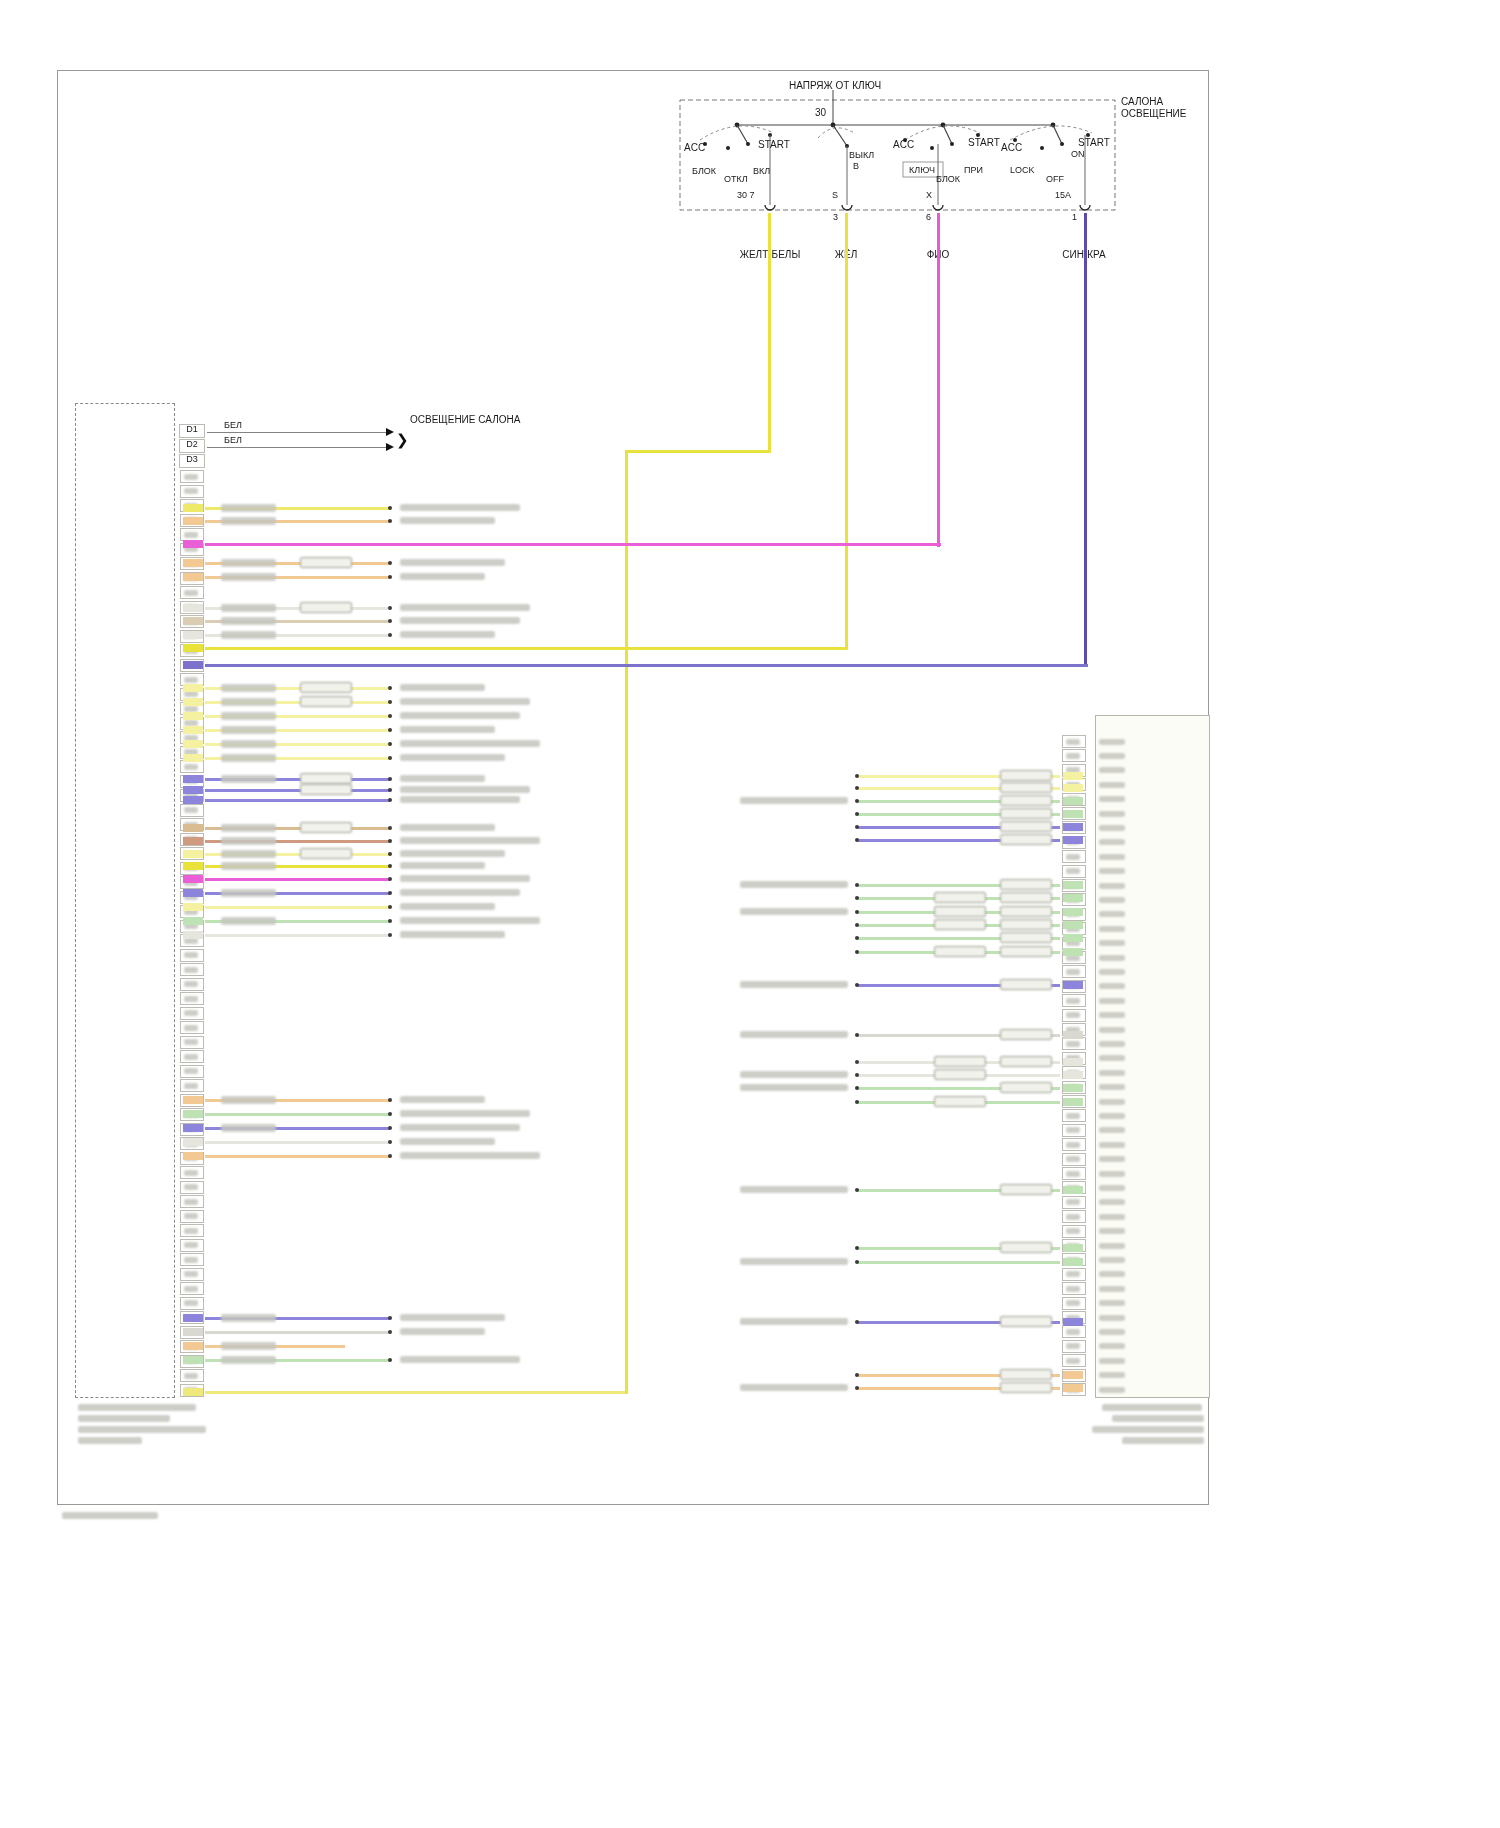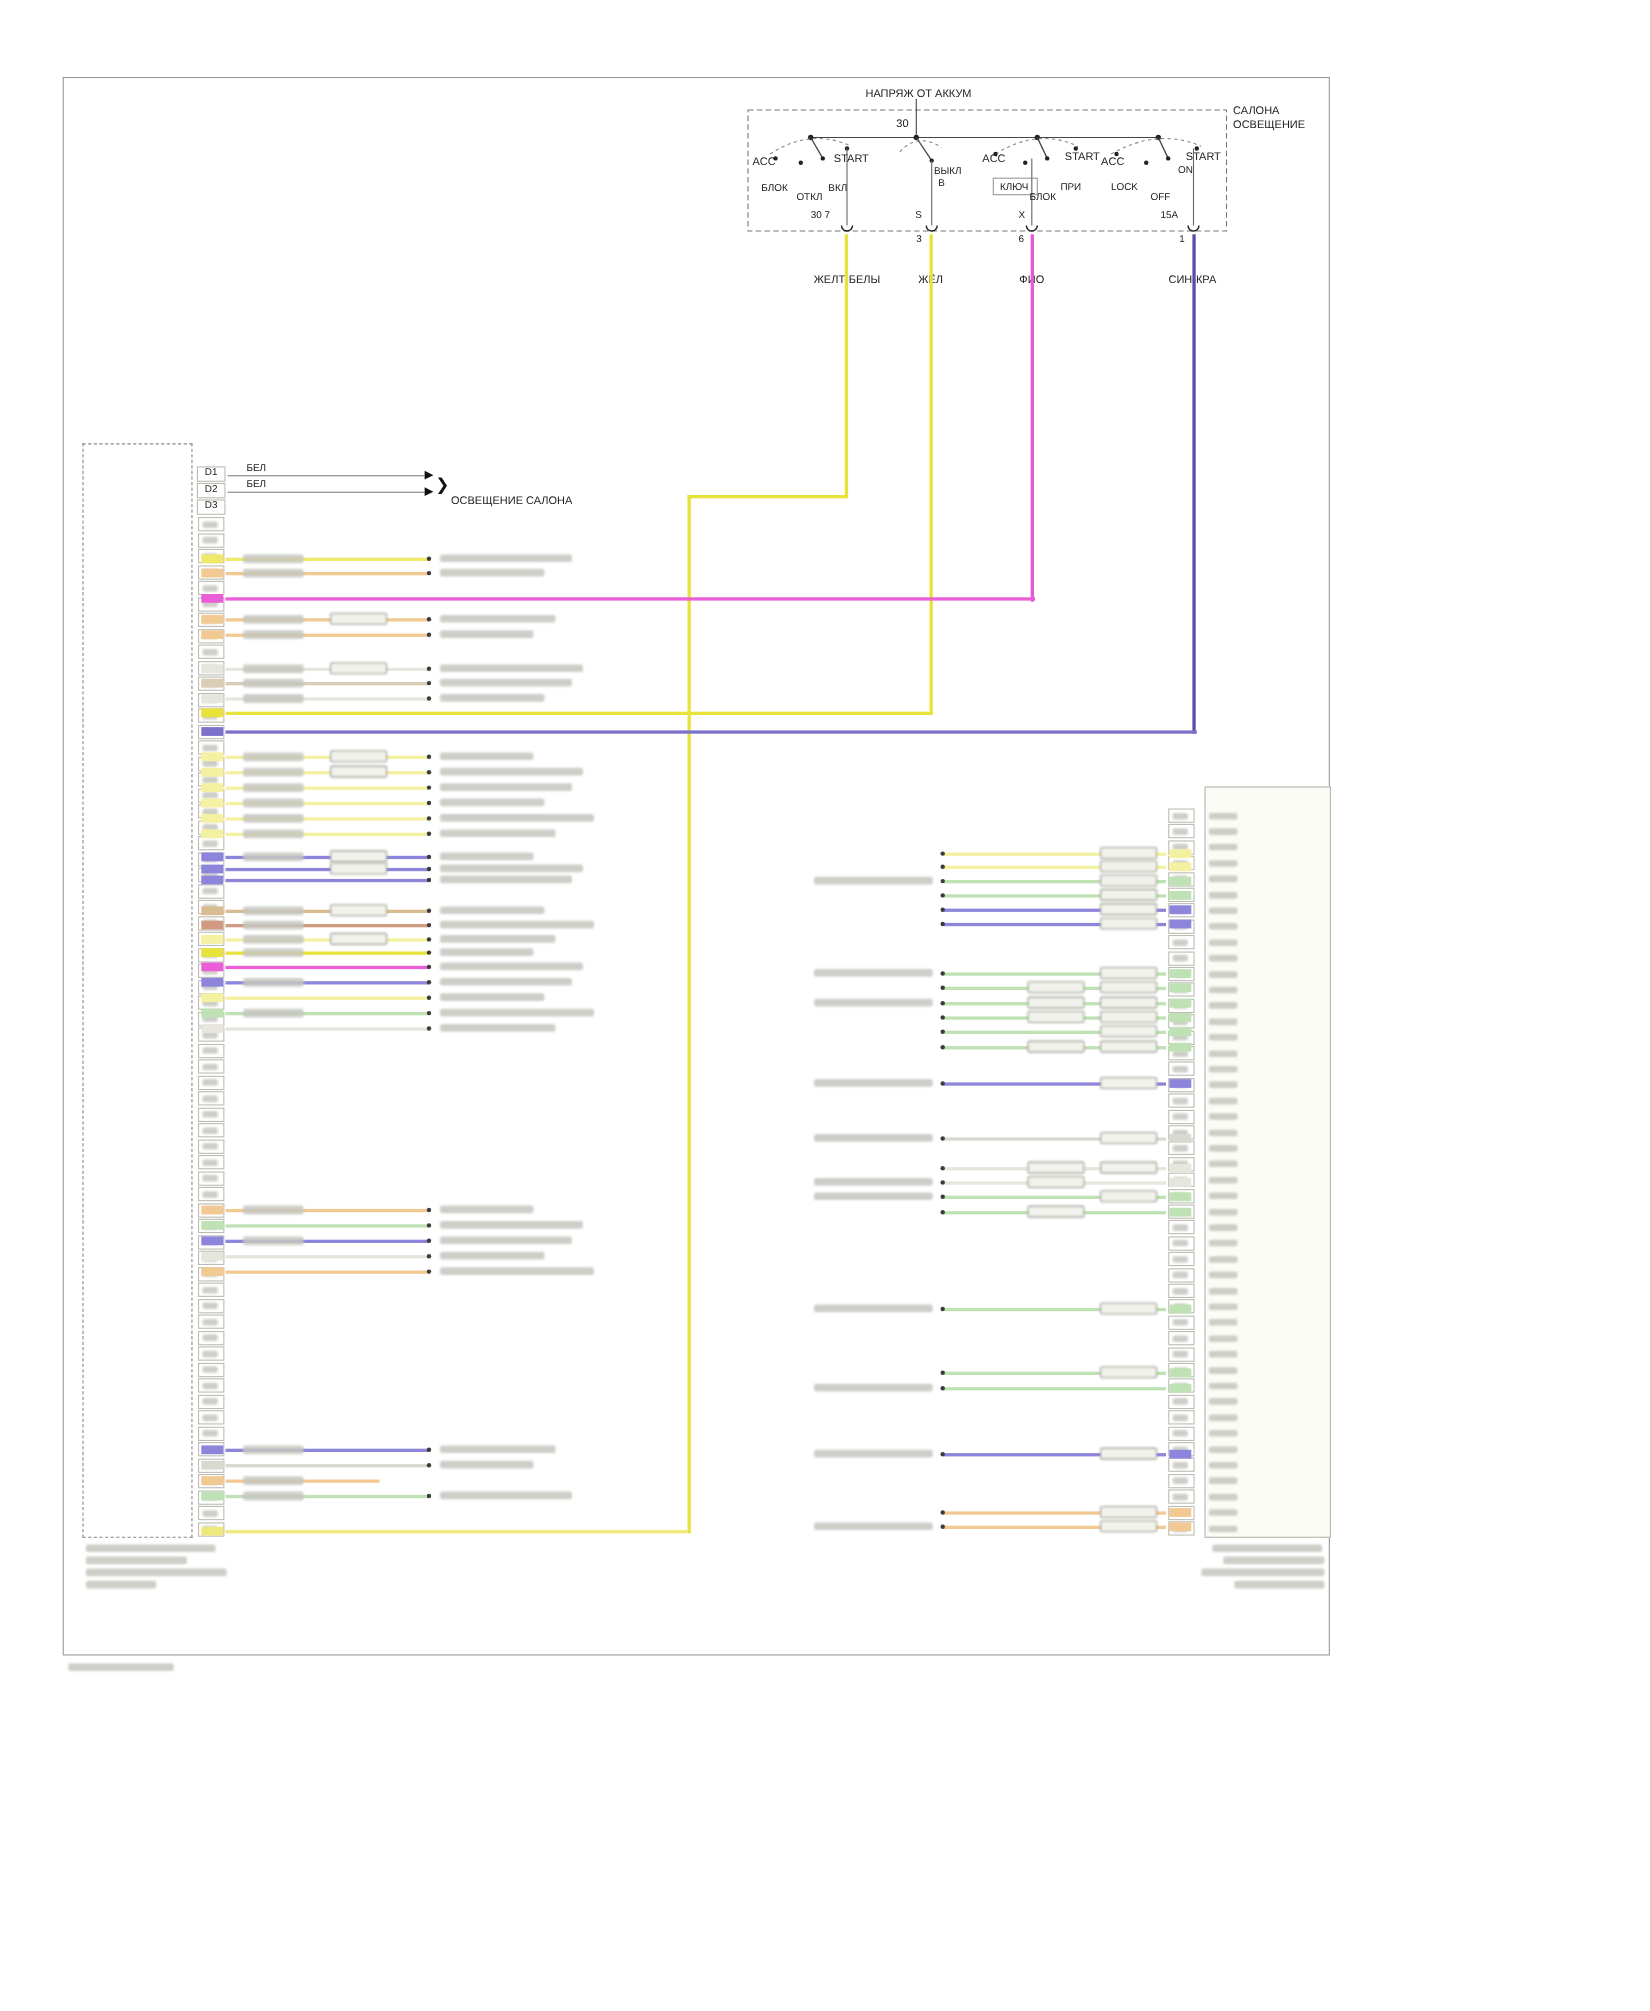--- a/index.html
+++ b/index.html
@@ -71,21 +71,21 @@
     <circle cx="402" cy="66" r="2" fill="#222"></circle>
       <circle cx="428" cy="57" r="2" fill="#222"></circle>
     <line x1="425" y1="57" x2="425" y2="127" stroke="#666" stroke-width="1"></line>
 
     <path d="M105 127 a5 5 0 0 0 10 0" fill="none" stroke="#222" stroke-width="1.3"></path>
     <path d="M182 127 a5 5 0 0 0 10 0" fill="none" stroke="#222" stroke-width="1.3"></path>
     <path d="M273 127 a5 5 0 0 0 10 0" fill="none" stroke="#222" stroke-width="1.3"></path>
     <path d="M420 127 a5 5 0 0 0 10 0" fill="none" stroke="#222" stroke-width="1.3"></path>
   </svg>
 
-  <div class="abs t ctr" style="left:765px;top:80px;width:140px">НАПРЯЖ ОТ АККУМ</div>
+  <div class="abs t ctr" style="left:765px;top:80px;width:140px">НАПРЯЖ ОТ КЛЮЧ</div>
   <div class="abs t rt" style="left:798px;top:107px;width:28px">30</div>
   <div class="abs t" style="left:1121px;top:96px">САЛОНА</div>
   <div class="abs t" style="left:1121px;top:108px">ОСВЕЩЕНИЕ</div>
 
   <div class="abs t" style="left:684px;top:142px">ACC</div>
   <div class="abs t" style="left:758px;top:139px">START</div>
   <div class="abs t9" style="left:692px;top:167px">БЛОК</div>
   <div class="abs t9" style="left:724px;top:175px">ОТКЛ</div>
   <div class="abs t9" style="left:753px;top:167px">ВКЛ</div>
   <div class="abs t9" style="left:737px;top:191px">30 7</div>
@@ -129,21 +129,21 @@
   <div class="abs cell t9 ctr" style="left:179px;top:439px;width:26px;height:14px">D2</div>
   <div class="abs cell t9 ctr" style="left:179px;top:454px;width:26px;height:14px">D3</div>
 
   <div class="abs hline" style="left:207px;top:432px;width:179px"></div>
   <div class="abs hline" style="left:207px;top:447px;width:179px"></div>
   <div class="abs t9" style="left:224px;top:421px">БЕЛ</div>
   <div class="abs t9" style="left:224px;top:436px">БЕЛ</div>
   <div class="abs arrowR" style="left:386px;top:428px"></div>
   <div class="abs arrowR" style="left:386px;top:443px"></div>
   <div class="abs brace" style="left:396px;top:431px">❯</div>
-  <div class="abs t" style="left:410px;top:450px">ОСВЕЩЕНИЕ САЛОНА</div>
+  <div class="abs t" style="left:410px;top:414px">ОСВЕЩЕНИЕ САЛОНА</div>
 
   <div class="abs compbox" style="left:1095px;top:715px;width:115px;height:683px"></div>
 
   <div id="gen" class="abs" style="left:0;top:0;width:1500px;height:1828px">
       <div class="abs cell" style="left: 180px; top: 470px; width: 24px; height: 13px;"></div>
       <div class="abs blob" style="left: 184px; top: 473.5px; width: 14px; height: 6px;"></div>
       <div class="abs cell" style="left: 180px; top: 484.5px; width: 24px; height: 13px;"></div>
       <div class="abs blob" style="left: 184px; top: 488px; width: 14px; height: 6px;"></div>
       <div class="abs cell" style="left: 180px; top: 499px; width: 24px; height: 13px;"></div>
       <div class="abs blob" style="left: 184px; top: 502.5px; width: 14px; height: 6px;"></div>

